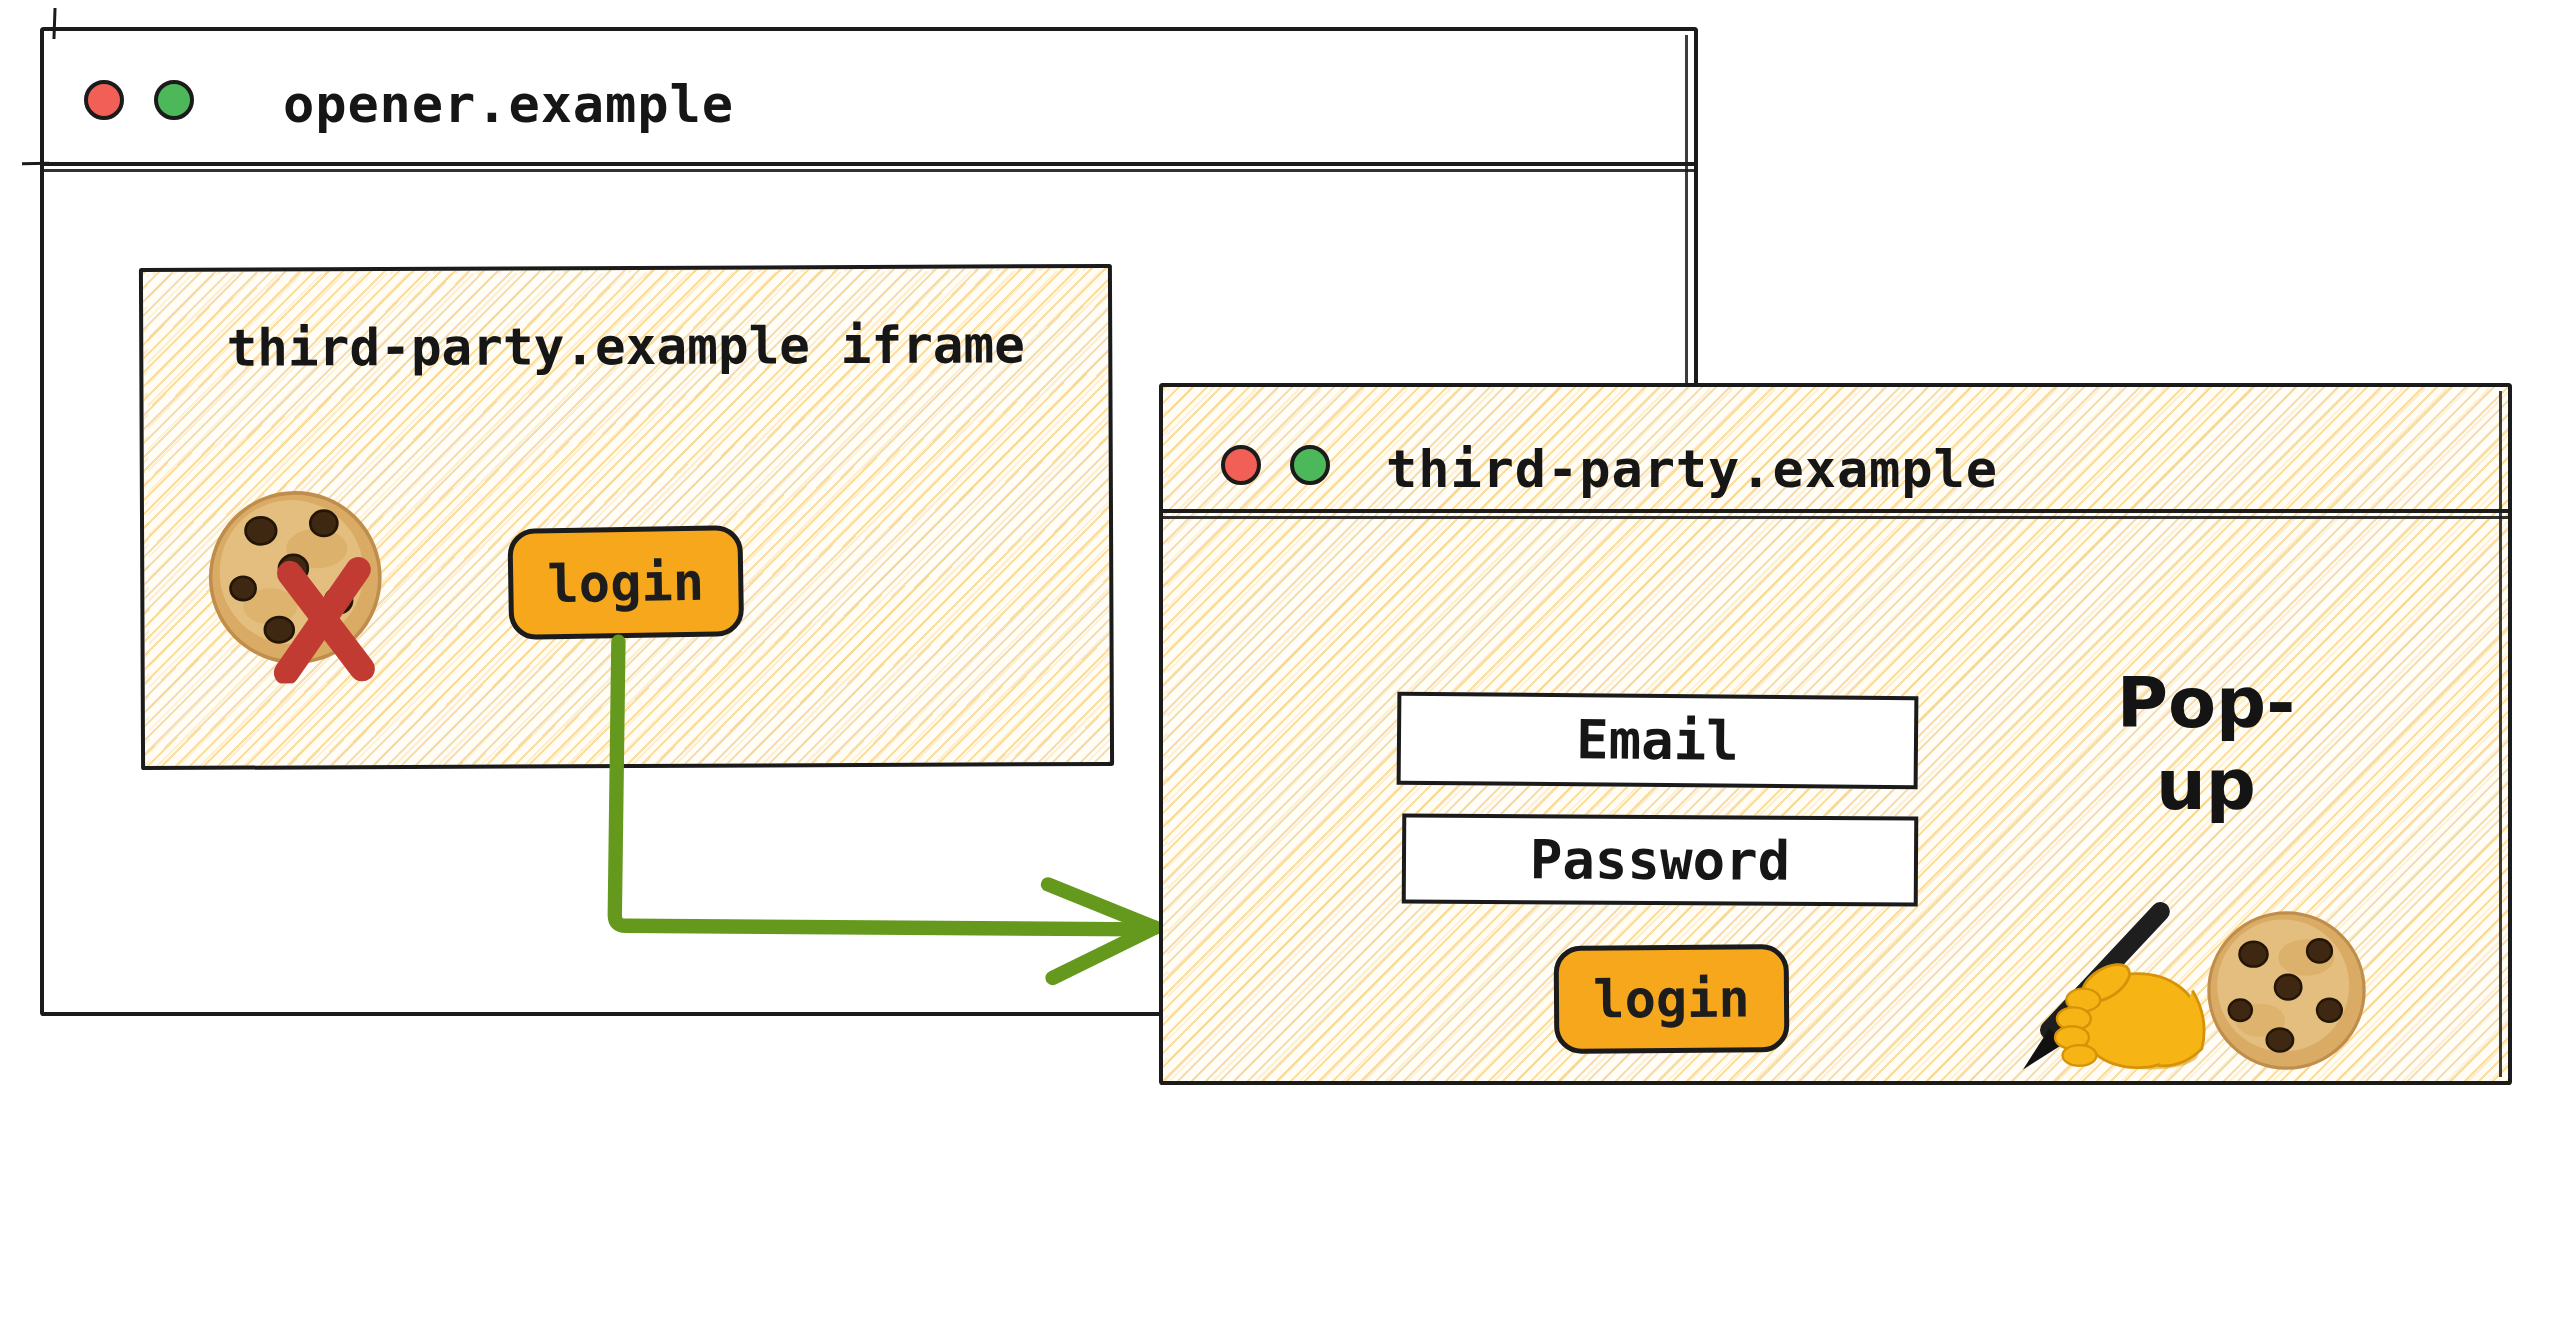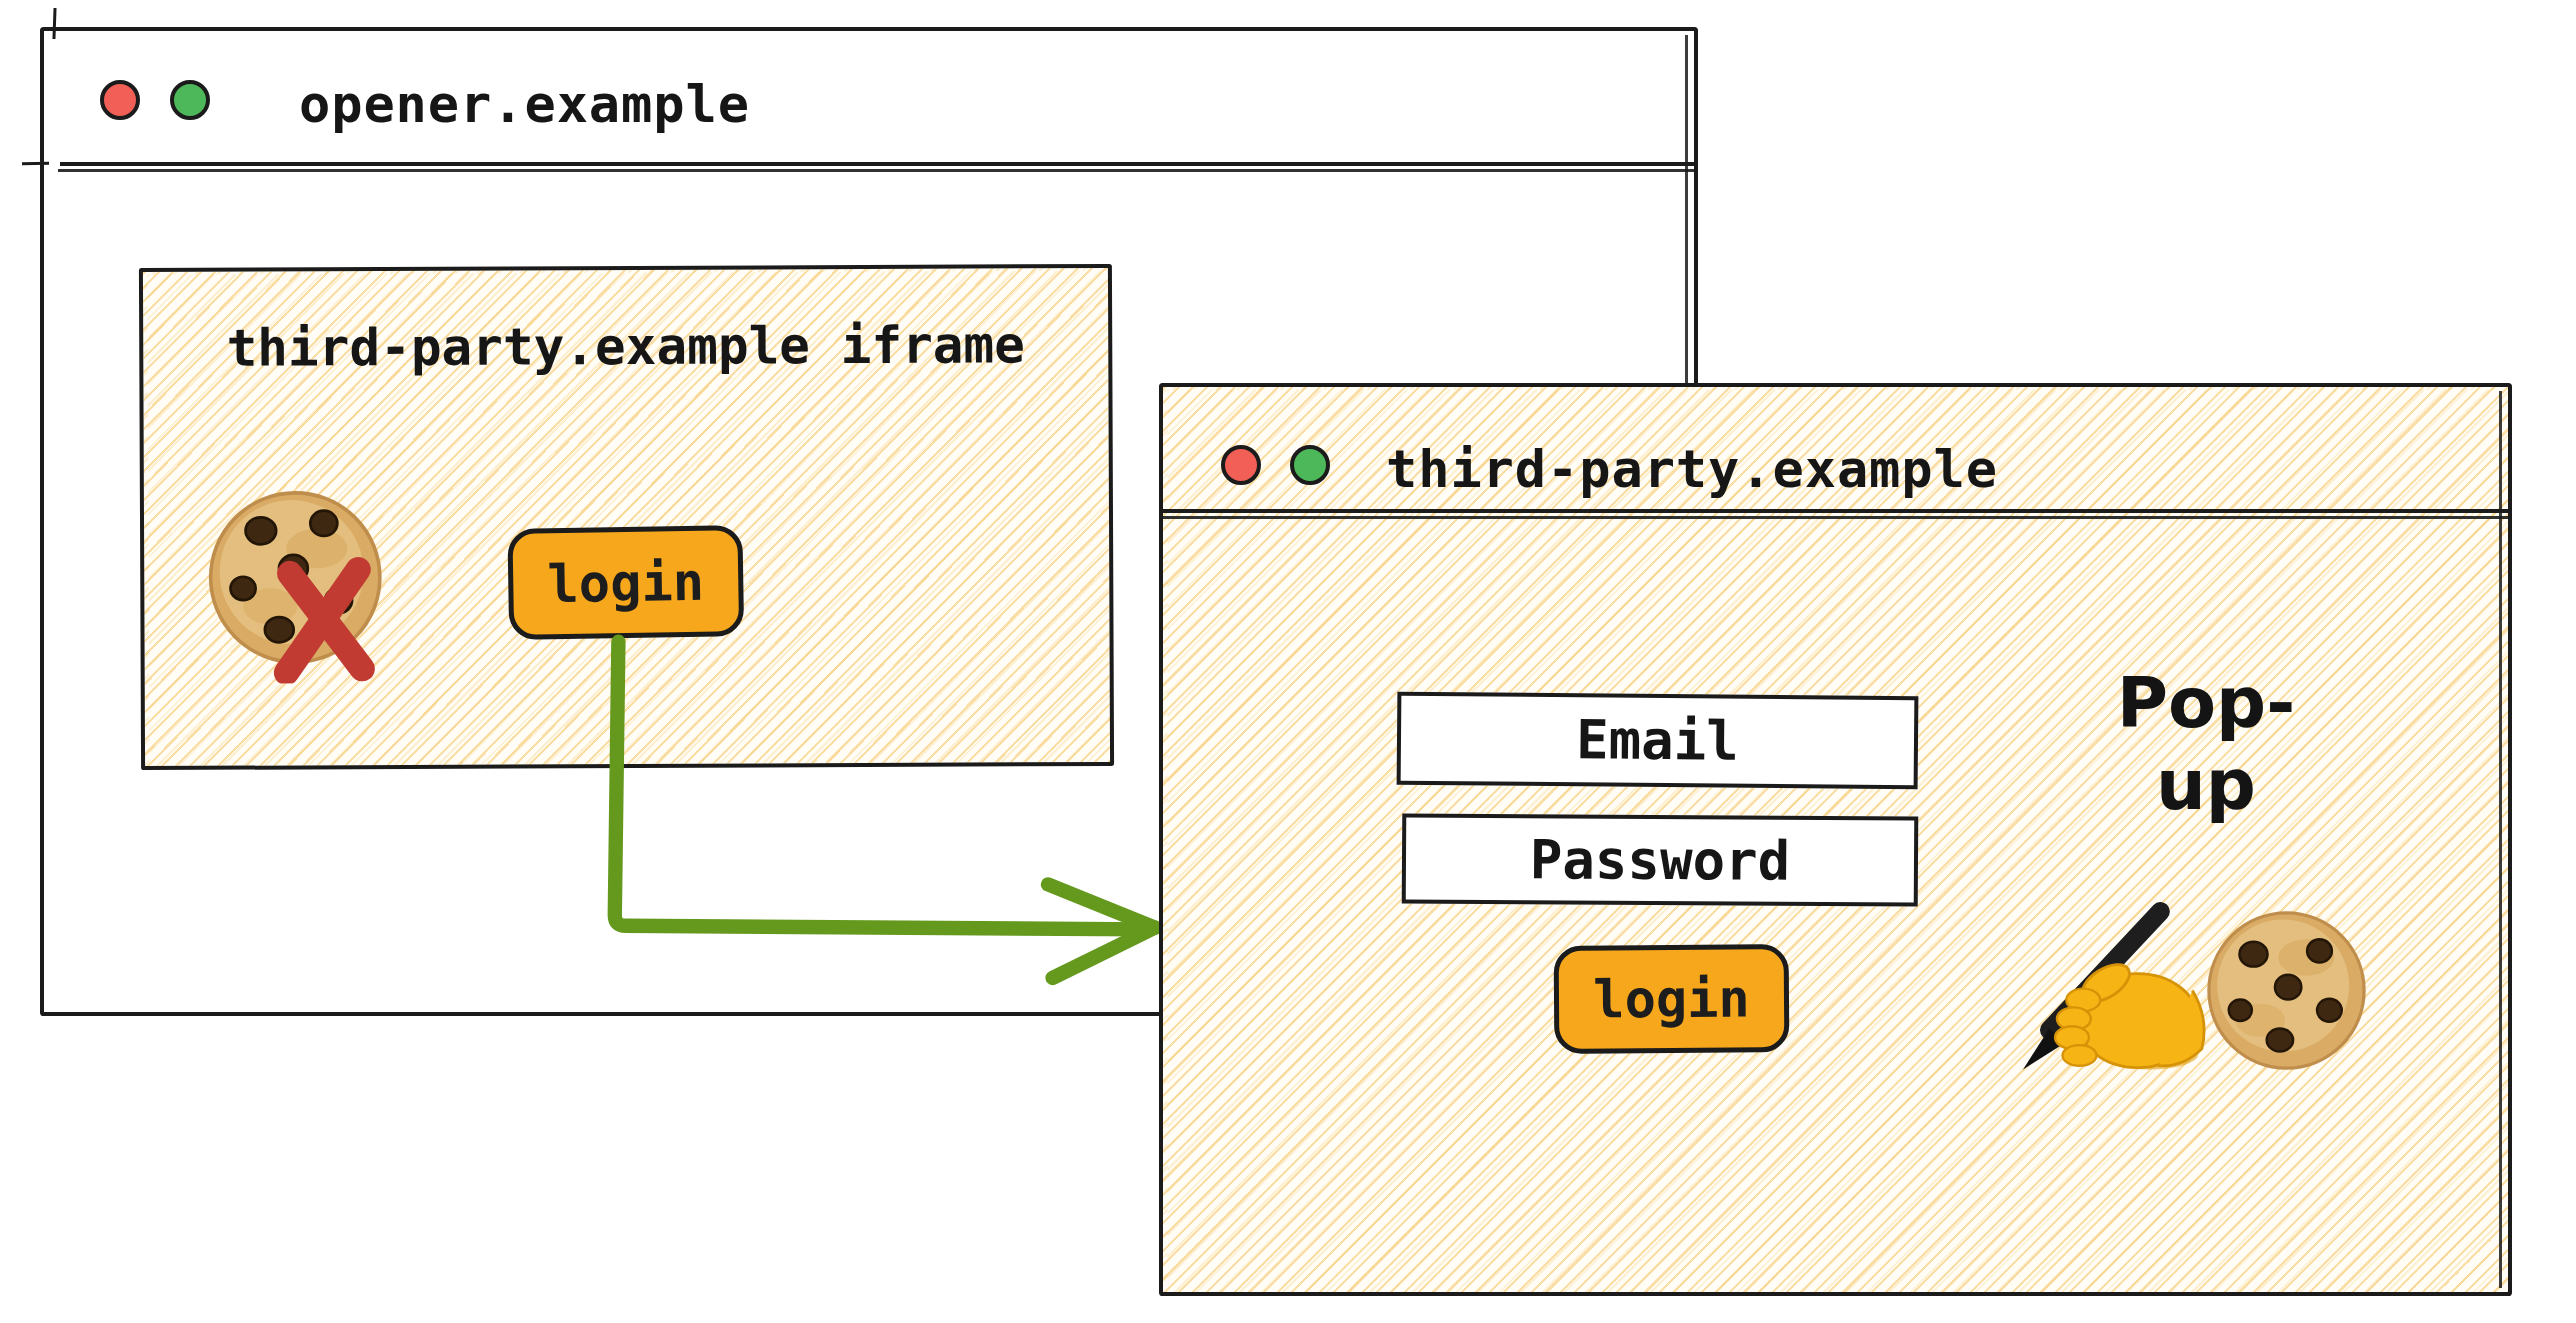--- a/index.html
+++ b/index.html
@@ -17,42 +17,42 @@
   
   .hatch{
     background-color:#fffdf6;
     background-image:
       repeating-linear-gradient(135deg, rgba(246,197,100,0.55) 0px, rgba(246,197,100,0.55) 2.2px, transparent 2.2px, transparent 10px),
       repeating-linear-gradient(135deg, rgba(246,197,100,0.28) 0px, rgba(246,197,100,0.28) 1.8px, transparent 1.8px, transparent 15.3px);
     background-position:0 0,4.5px 2.7px;
   }
 
   
-  #opener{left:40px;top:27px;width:1658px;height:989px;padding-left:16px;}
+  #opener{left:40px;top:27px;width:1658px;height:989px;}
   #opener .titlebar{height:135px;}
   #opener .light.red{left:40px;top:49px;}
   #opener .light.green{left:110px;top:49px;}
   #opener .win-title{left:239px;top:43px;}
 
   
   #iframe-box{position:absolute;left:96px;top:235px;width:973px;height:502px;
               border:4.5px solid #1b1b1b;border-radius:2.7px;box-sizing:border-box;transform:rotate(-0.25deg);}
   #iframe-label{position:absolute;left:0;right:0;top:47px;text-align:center;font-weight:700;font-size:51px;white-space:nowrap;}
   #iframe-cookie{position:absolute;left:61px;top:216px;width:180px;height:180px;}
   #iframe-x{position:absolute;left:122px;top:284px;width:119px;height:128px;}
   .login-btn{position:absolute;display:flex;align-items:center;justify-content:center;
              background:#f6a71c;border:5.4px solid #1b1b1b;border-radius:27px;box-sizing:border-box;
              font-weight:700;font-size:52px;color:#1d1d1d;cursor:pointer;}
   #iframe-login{left:364px;top:257px;width:235px;height:111px;transform:rotate(-0.7deg);}
 
   
   #arrow-svg{position:absolute;left:0;top:0;width:2576px;height:1324px;pointer-events:none;}
 
   
-  #popup{left:1159px;top:383px;width:1353px;height:913px;}
+  #popup{left:1159px;top:383px;width:1353px;height:702px;}
   #popup .titlebar{height:126px;}
   #popup .light.red{left:58px;top:58px;}
   #popup .light.green{left:127px;top:58px;}
   #popup .win-title{left:223px;top:52px;}
   #popup-label{position:absolute;left:908px;top:275px;width:270px;text-align:center;
                font-family:"DejaVu Sans","Liberation Sans",sans-serif;font-weight:600;font-size:70px;color:#141414;}
   .field{position:absolute;display:flex;align-items:center;justify-content:center;background:#ffffff;
          border:4.5px solid #1b1b1b;box-sizing:border-box;font-weight:700;font-size:54px;color:#161616;}
   #email-field{left:234px;top:307px;width:521px;height:93px;transform:rotate(0.5deg);}
   #password-field{left:239px;top:428px;width:516px;height:90px;transform:rotate(0.35deg);}

